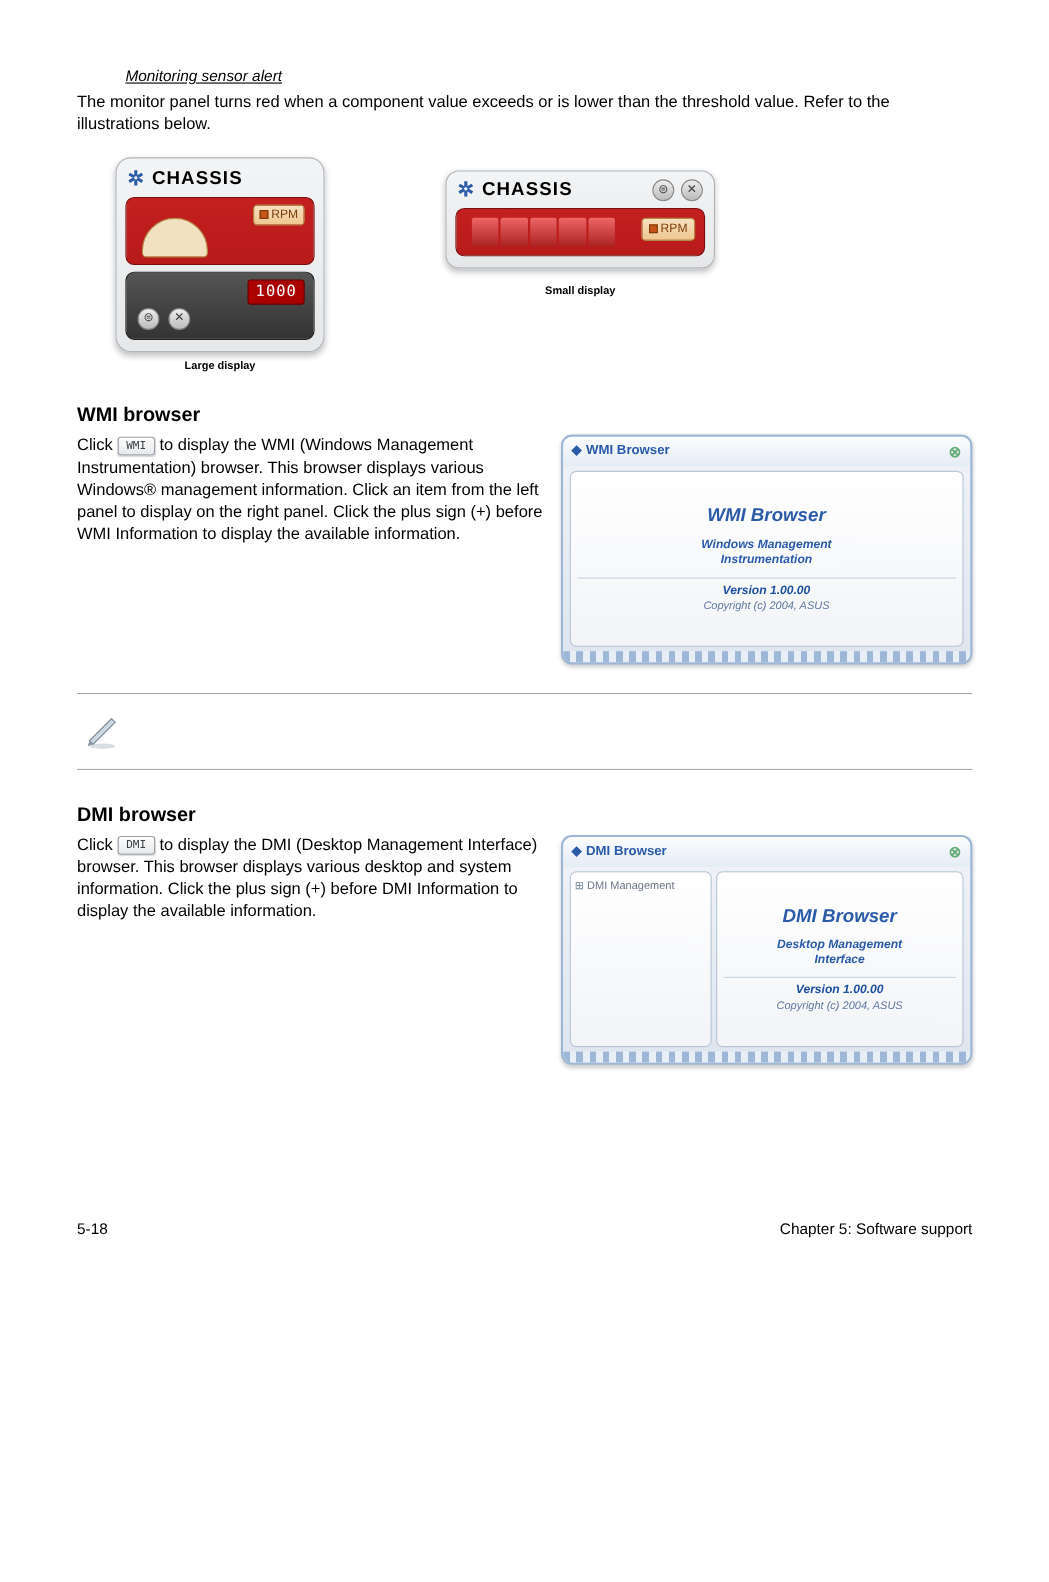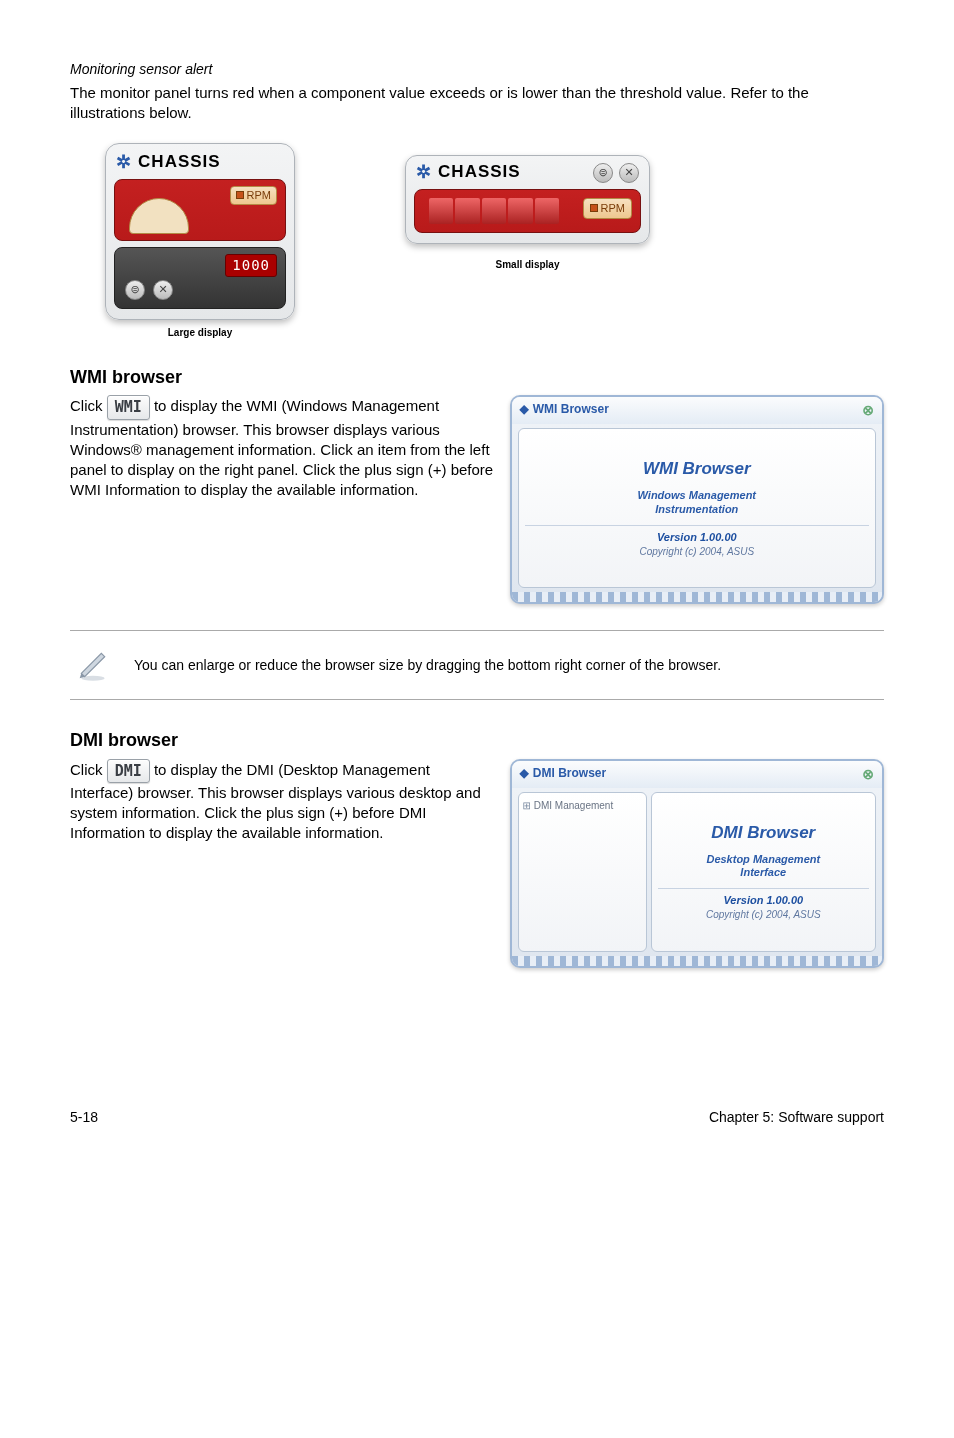--- a/index.html
+++ b/index.html
@@ -8,23 +8,25 @@
     background: #ffffff;
     width: 954px;
     margin: 0 auto;
     padding: 60px 70px 40px 70px;
     color: #000;
     font-size: 15px;
     line-height: 1.35;
   }
   .italic-under {
     font-style: italic;
+    text-decoration: underline;
     font-size: 14px;
     margin-bottom: 4px;
     display: block;
+    margin-left: 44px;
   }
   .row-panels {
     display: flex;
     gap: 40px;
     margin: 20px 0 10px 35px;
     align-items: flex-start;
   }
   .panel-col { text-align: center; }
   .panel-caption { font-weight: bold; font-size: 10px; margin-top: 6px; }
 
@@ -144,22 +146,22 @@
   .two-col .text { flex:1 1 50%; }
   .two-col .shot { flex:0 0 46%; }
 
   .wmi-button, .dmi-button {
     display:inline-block;
     background: linear-gradient(#fdfdfd,#e6e8ea);
     border:1px solid #9aa1a8;
     border-radius:3px;
     padding:1px 7px;
     font-family:monospace;
-    font-weight:bold;
-    font-size:15px;
+    font-weight:normal;
+    font-size:10px;
     color:#3a3e44;
     box-shadow: inset 0 1px 0 #fff, 0 1px 1px rgba(0,0,0,.15);
     vertical-align:middle;
   }
 
   
   .app-window {
     border:2px solid #9fb7d6;
     border-radius:10px;
     background:#e8eef6;
@@ -332,21 +334,20 @@
 </div>
 
 <div class="note-row">
   <div class="pencil">
     <svg viewBox="0 0 48 48">
       <ellipse cx="24" cy="40" rx="14" ry="3" fill="#d9dee4"></ellipse>
       <path d="M10 34 L34 10 L38 14 L14 38 Z" fill="#cfd7e0" stroke="#8a97a7" stroke-width="1.5"></path>
       <path d="M10 34 L14 38 L8 40 Z" fill="#8a97a7"></path>
     </svg>
   </div>
-  <div class="txt">You can enlarge or reduce the browser size by dragging the bottom right corner of the browser.</div>
 </div>
 
 <h3 class="section" style="margin-top:10px;">DMI browser</h3>
 <div class="two-col">
   <div class="text">
     <span>Click </span>
     <span class="dmi-button">DMI</span>
     <span> to display the DMI (Desktop Management Interface) browser. This browser displays various desktop and system information. Click the plus sign (+) before DMI Information to display the available information.</span>
   </div>
   <div class="shot">

